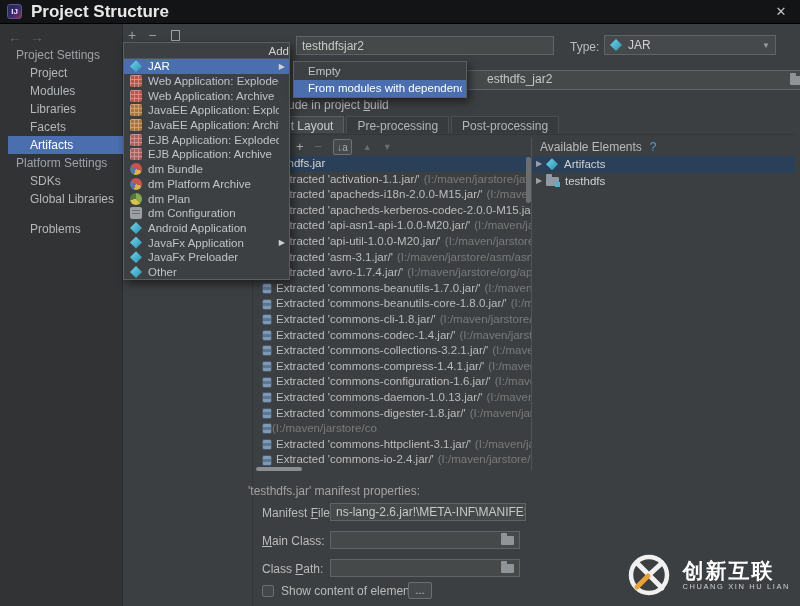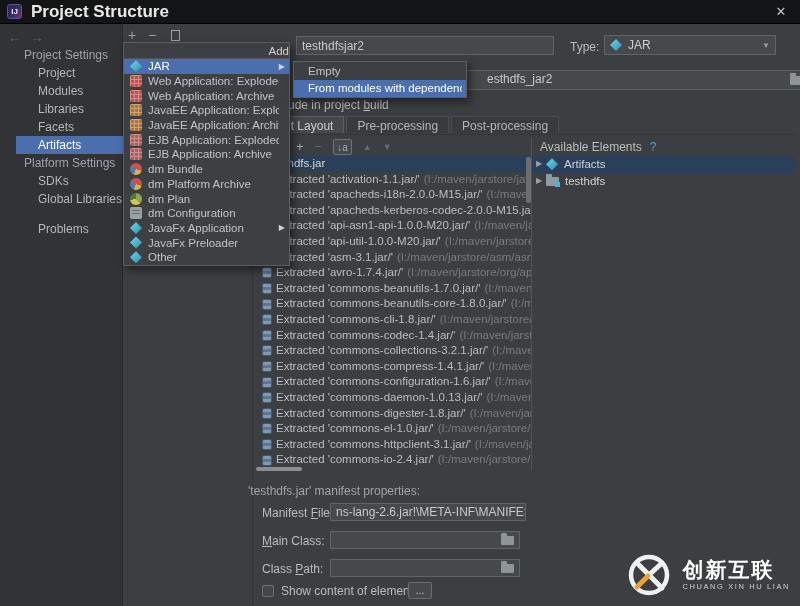--- a/index.html
+++ b/index.html
@@ -16,21 +16,21 @@
     background:linear-gradient(135deg,#23255f,#3b2a6b 55%,#8c2f55);
     border:1px solid #55598c; color:#e8ecff; font-size:8px; font-weight:bold;
     display:flex; align-items:center; justify-content:center; }
   .win-title { margin-left:9px; color:#e8e8e8; font-weight:bold; font-size:17px; }
   .win-close { position:absolute; right:10px; top:3px; width:18px; height:18px;
     color:#c2c2c2; font-size:13px; text-align:center; line-height:18px; cursor:pointer; }
   
   .sidebar { position:absolute; left:0; top:24px; width:123px; height:582px;
     background:#313335; border-right:1px solid #282a2b; }
   .nav-arrows { position:absolute; left:8px; top:5px; color:#5f6365; font-size:14px; letter-spacing:8px; }
-  .side-list { position:absolute; left:16px; top:22px; width:123px; }
+  .side-list { position:absolute; left:8px; top:22px; width:123px; }
   .side-row { height:18px; line-height:18px; padding-left:22px; color:#b4b8ba;
     white-space:nowrap; overflow:hidden; cursor:pointer; }
   .side-row.header { padding-left:8px; color:#9fa3a6; cursor:default; }
   .side-row.selected { background:#4b6eaf; color:#ffffff; }
   .side-row.gap { margin-top:12px; }
   
   .top-toolbar { position:absolute; left:128px; top:27px; height:16px; display:flex; gap:12px;
     align-items:center; color:#9fa2a4; font-size:14px; }
   .tb-glyph { cursor:pointer; line-height:14px; }
   .copy-icon { width:9px; height:11px; border:1px solid #9fa2a4; position:relative; background:#3c3f41; margin-left:3px; cursor:pointer; }
@@ -136,21 +136,21 @@
   .mainclass-field { top:531px; } .classpath-field { top:559px; }
   .mainclass-field .folder-icon, .classpath-field .folder-icon { position:absolute; right:5px; top:4px; cursor:pointer; }
   .footer-row { position:absolute; left:262px; top:584px; display:flex; align-items:center; }
   .footer-row .lbl { margin-left:7px; }
   .more-btn { position:absolute; left:408px; top:582px; width:24px; height:17px; background:#46494b;
     border:1px solid #6a6e70; border-radius:2px; color:#c0c0c0; text-align:center; line-height:14px;
     font-size:11px; cursor:pointer; }
   
   .watermark { position:absolute; right:10px; bottom:8px; display:flex; align-items:center; z-index:70; }
   .wm-text { margin-left:10px; }
-  .wm-cn { color:#ffffff; font-size:21px; font-weight:bold; letter-spacing:2px; line-height:23px;font-family:Liberation Serif, serif; }
+  .wm-cn { color:#ffffff; font-size:21px; font-weight:bold; letter-spacing:2px; line-height:23px; }
   .wm-en { color:#cfcfcf; font-size:7.5px; letter-spacing:1.6px; }
 </style>
 </head>
 <body>
 
 <div id="app">
 
   <div class="titlebar">
     <div class="app-logo">IJ</div>
     <div class="win-title">Project Structure</div>
@@ -294,21 +294,20 @@
         <span class="jn">Extracted 'commons-daemon-1.0.13.jar/'</span>
         <span class="jp">(I:/maven/ja</span>
       </div>
       <div class="tree-row jar-row">
         <span class="icon extracted"></span>
         <span class="jn">Extracted 'commons-digester-1.8.jar/'</span>
         <span class="jp">(I:/maven/jarst</span>
       </div>
       <div class="tree-row jar-row">
         <span class="icon extracted"></span>
-        <span class="jn">Extracted 'commons-el-1.0.jar/'</span>
         <span class="jp">(I:/maven/jarstore/co</span>
       </div>
       <div class="tree-row jar-row">
         <span class="icon extracted"></span>
         <span class="jn">Extracted 'commons-httpclient-3.1.jar/'</span>
         <span class="jp">(I:/maven/jars</span>
       </div>
       <div class="tree-row jar-row">
         <span class="icon extracted"></span>
         <span class="jn">Extracted 'commons-io-2.4.jar/'</span>
@@ -405,20 +404,25 @@
         <span class="ml">dm Plan</span>
         <span class="ma" style="visibility: hidden;">▶</span>
       </div>
       <div class="menu-item">
         <span class="icon config"></span>
         <span class="ml">dm Configuration</span>
         <span class="ma" style="visibility: hidden;">▶</span>
       </div>
       <div class="menu-item">
         <span class="icon diamond"></span>
+        <span class="ml">Android Application</span>
+        <span class="ma" style="visibility: hidden;">▶</span>
+      </div>
+      <div class="menu-item">
+        <span class="icon diamond"></span>
         <span class="ml">JavaFx Application</span>
         <span class="ma">▶</span>
       </div>
       <div class="menu-item">
         <span class="icon diamond"></span>
         <span class="ml">JavaFx Preloader</span>
         <span class="ma" style="visibility: hidden;">▶</span>
       </div>
       <div class="menu-item">
         <span class="icon diamond"></span>

